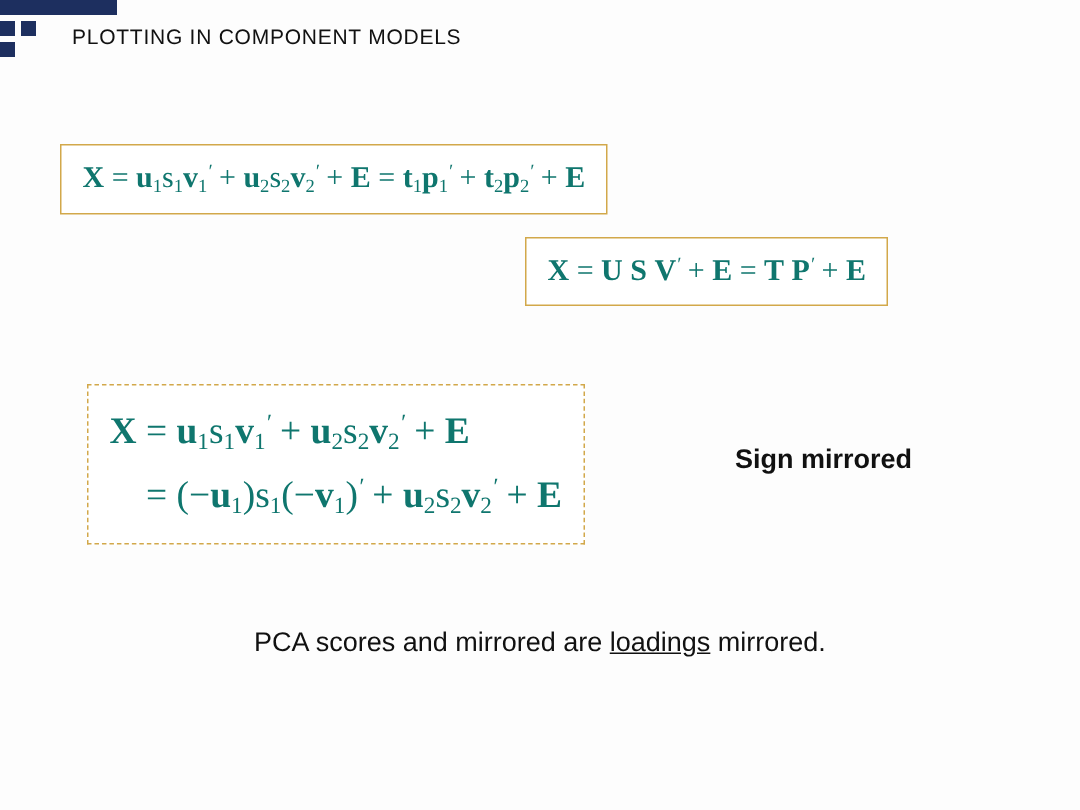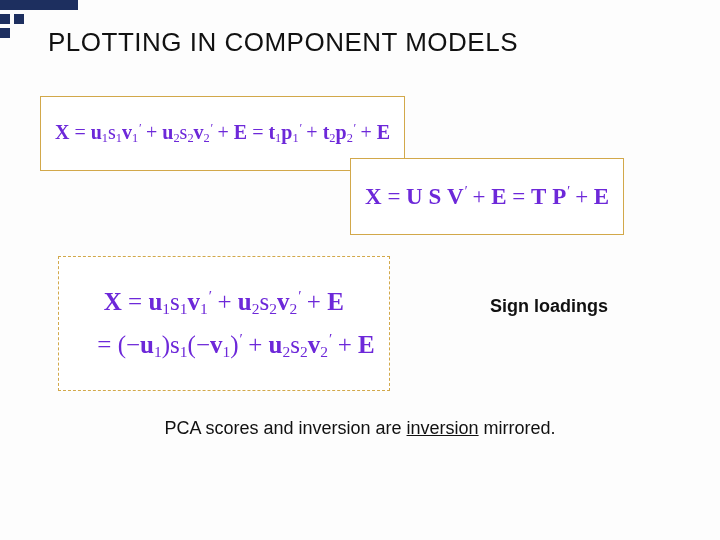--- a/index.html
+++ b/index.html
@@ -29,41 +29,40 @@
     position: absolute;
     top: 14px; left: 0;
     width: 10px; height: 10px;
     background: #1d2f5f;
   }
   .corner-deco .sq2 { top: 14px; left: 14px; background:#1d2f5f; width:10px; height:10px; position:absolute;}
   .corner-deco .sq3 { top: 28px; left: 0; background:#1d2f5f; width:10px; height:10px; position:absolute;}
 
   .title {
     position: absolute;
-    top: 27px;
+    top: 16px;
     left: 48px;
-    font-size: 26px;
+    font-size: 14px;
     letter-spacing: 0.5px;
     color: #111;
   }
 
   .eq-box {
     position: absolute;
     background: #fff;
-    padding: 24px 14px;
+    padding: 10px 14px;
     font-family: "Times New Roman", Times, serif;
-    color: #6d28d9;
+    color: #0f766e;
     white-space: nowrap;
-    text-align: center;
   }
   .solid-border { border: 1px solid #d2a84a; }
   .dashed-border { border: 1px dashed #d2a84a; }
 
   .eq1 { top: 96px; left: 40px; font-size: 20px; }
-  .eq2 { top: 158px; left: 350px; font-size: 23px; }
+  .eq2 { top: 158px; left: 350px; font-size: 20px; }
   .eq3 { top: 256px; left: 58px; font-size: 25px; line-height: 1.7; }
 
   .math { font-family: "Times New Roman", Times, serif; }
   .b { font-weight: bold; }
   .sub { font-size: 0.62em; vertical-align: -0.28em; }
   .sup { font-size: 0.62em; vertical-align: 0.55em; font-style: italic; }
 
   .label-sign {
     position: absolute;
     top: 296px;
@@ -107,17 +106,17 @@
 
 <div class="eq-box dashed-border eq3 math">
   <div>
     <span class="b">X</span><span> = </span><span class="b">u</span><span class="sub">1</span><span>s</span><span class="sub">1</span><span class="b">v</span><span class="sub">1</span><span class="sup">′</span><span> + </span><span class="b">u</span><span class="sub">2</span><span>s</span><span class="sub">2</span><span class="b">v</span><span class="sub">2</span><span class="sup">′</span><span> + </span><span class="b">E</span>
   </div>
   <div>
     <span style="visibility:hidden" class="b">X</span><span> = </span><span>(</span><span>−</span><span class="b">u</span><span class="sub">1</span><span>)</span><span>s</span><span class="sub">1</span><span>(</span><span>−</span><span class="b">v</span><span class="sub">1</span><span>)</span><span class="sup">′</span><span> + </span><span class="b">u</span><span class="sub">2</span><span>s</span><span class="sub">2</span><span class="b">v</span><span class="sub">2</span><span class="sup">′</span><span> + </span><span class="b">E</span>
   </div>
 </div>
 
-<div class="label-sign">Sign loadings</div>
+<div class="label-sign">Sign mirrored</div>
 
 <div class="footer-text">
-  <span>PCA scores and inversion are </span><span class="underline">inversion</span><span> mirrored.</span>
+  <span>PCA scores and mirrored are </span><span class="underline">loadings</span><span> mirrored.</span>
 </div>
 
 </body></html>

